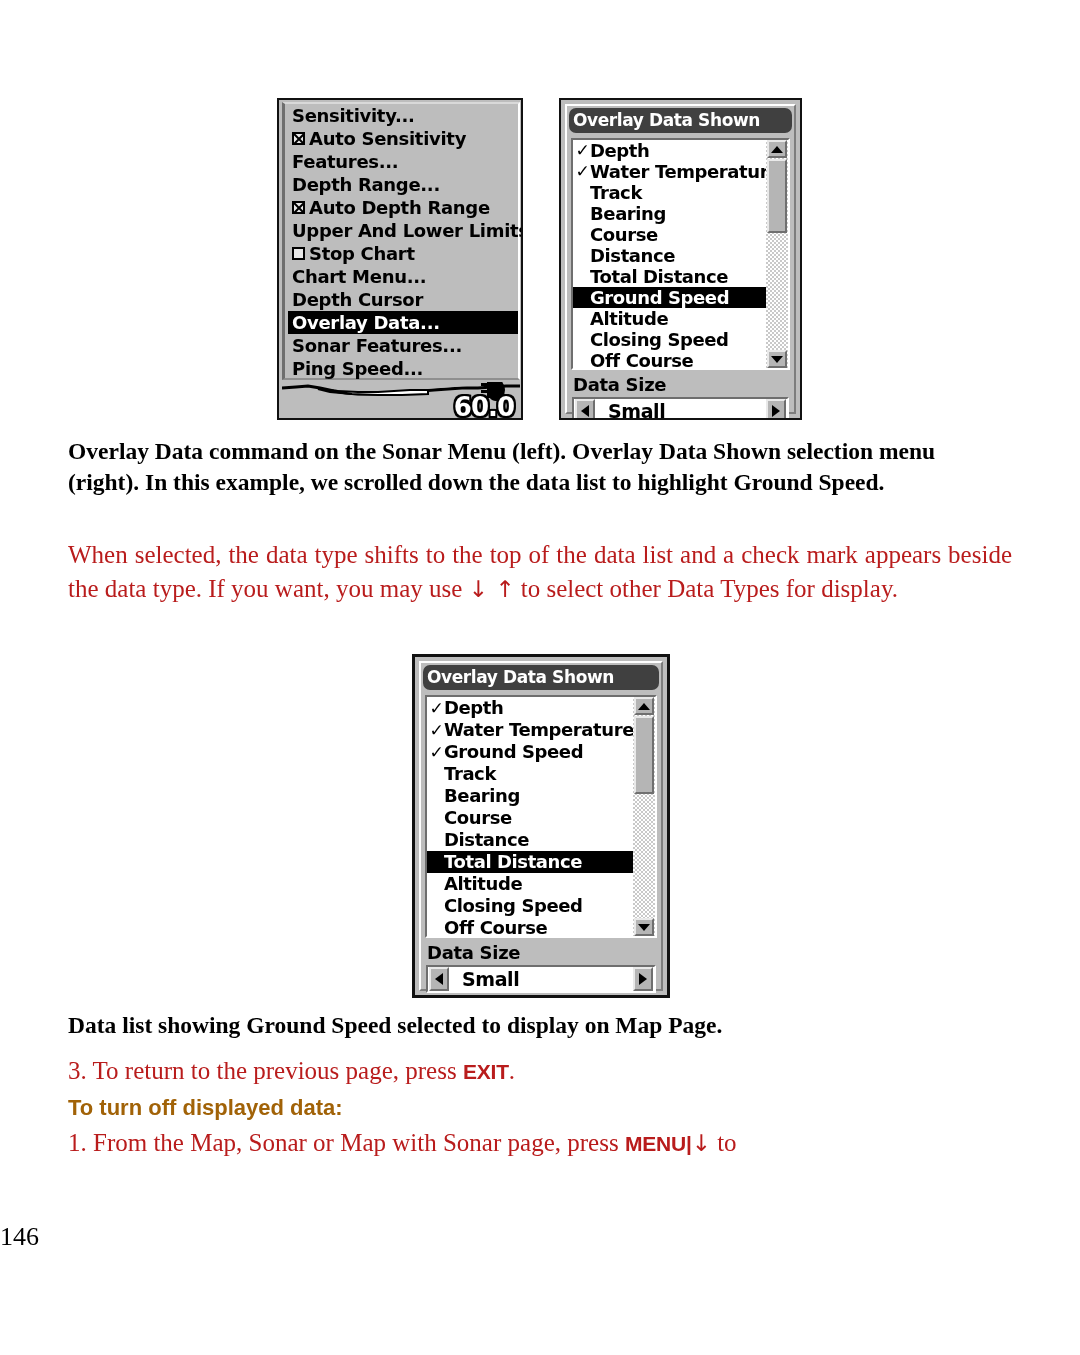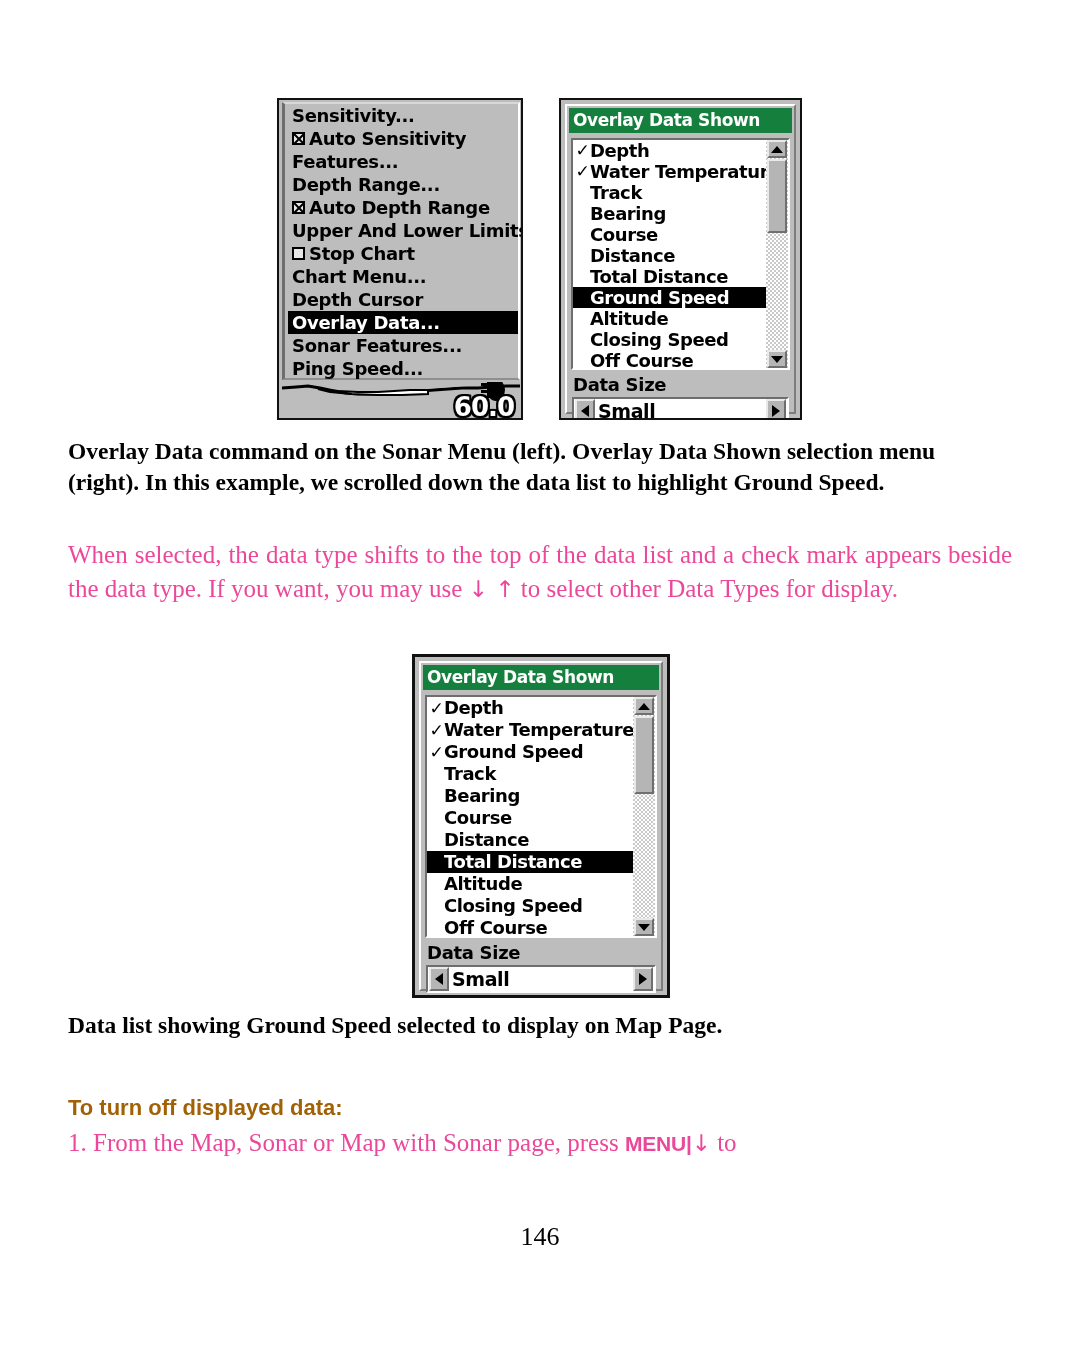--- a/index.html
+++ b/index.html
@@ -150,28 +150,29 @@
     background: #bdbdbd;
     border-left: 2px solid #ffffff;
     border-top: 2px solid #ffffff;
     border-right: 2px solid #7d7d7d;
     border-bottom: 2px solid #7d7d7d;
     box-sizing: border-box;
     display: flex;
     flex-direction: column;
   }
   .dlg-title {
-    background: #15803d;
+    background: #404040;
     color: #fff;
     font-size: 17px;
     font-family: "DejaVu Sans", sans-serif;
     font-weight: bold;
     padding: 2px 4px 3px 4px;
     letter-spacing: -0.4px;
     margin: 2px 2px 0 2px;
+    border-radius: 7px;
   }
   .list-wrap {
     position: relative;
     margin: 5px 4px 0 4px;
     background: #fff;
     border-left: 2px solid #6e6e6e;
     border-top: 2px solid #6e6e6e;
     border-right: 2px solid #ffffff;
     border-bottom: 2px solid #ffffff;
     box-sizing: border-box;
@@ -309,42 +310,42 @@
     justify-content: center;
     flex: 0 0 auto;
   }
   .spin.l { margin-left: 1px; }
   .spin.r { margin-right: 1px; margin-left: auto; }
   .dsz-value {
     font-size: 19px;
     font-family: "DejaVu Sans", sans-serif;
     font-weight: bold;
     letter-spacing: -0.4px;
-    padding-left: 3px;
+    padding-left: 13px;
   }
 
   
   .caption {
     position: absolute;
     font-family: "Liberation Serif", serif;
     font-weight: bold;
     font-size: 23.5px;
     line-height: 31px;
     text-align: left;
     color: #000;
   }
   #cap1 { left: 68px; top: 436px; width: 944px; }
   #cap2 { left: 68px; top: 1010px; width: 944px; }
 
   .para {
     position: absolute;
     font-family: "Liberation Serif", serif;
     font-size: 25px;
     line-height: 34px;
-    color: #ec4899;
+    color: #b91c1c;
     text-align: justify;
   }
   #para1 { left: 68px; top: 538px; width: 944px; }
   #step3 { left: 68px; top: 1054px; width: 944px; text-align: left; }
   #step1 { left: 68px; top: 1126px; width: 944px; }
 
   .subhead {
     position: absolute;
     left: 68px;
     top: 1094px;
@@ -379,21 +380,21 @@
     left: 68px;
     top: 1166px;
     width: 944px;
   }
 
   #pagenum {
     position: absolute;
     left: 0;
     top: 1222px;
     width: 1080px;
-    text-align: center;
+    text-align: left;
     font-family: "Liberation Serif", serif;
     font-size: 26px;
     color: #000;
   }
 </style>
 </head>
 <body>
 
 <div class="page">
 
@@ -605,20 +606,23 @@
         <div class="dsz-value">Small</div>
         <div class="spin r">
             <div class="tri-right"></div>
           </div>
       </div>
     </div>
   </div>
 
   <div class="caption" id="cap2">Data list showing Ground Speed selected to display on Map Page.</div>
 
+  <div class="para" id="step3">
+    <span>3. To return to the previous page, press </span><span class="key">EXIT</span><span>.</span>
+  </div>
 
   <div class="subhead">To turn off displayed data:</div>
 
   <div class="para" id="step1">
     <span>1. From the Map, Sonar or Map with Sonar page, press </span><span class="key">MENU</span><span class="key">|</span><span class="arrowglyph">↓</span><span> to</span>
   </div>
 
 
   <div id="pagenum">146</div>
 

